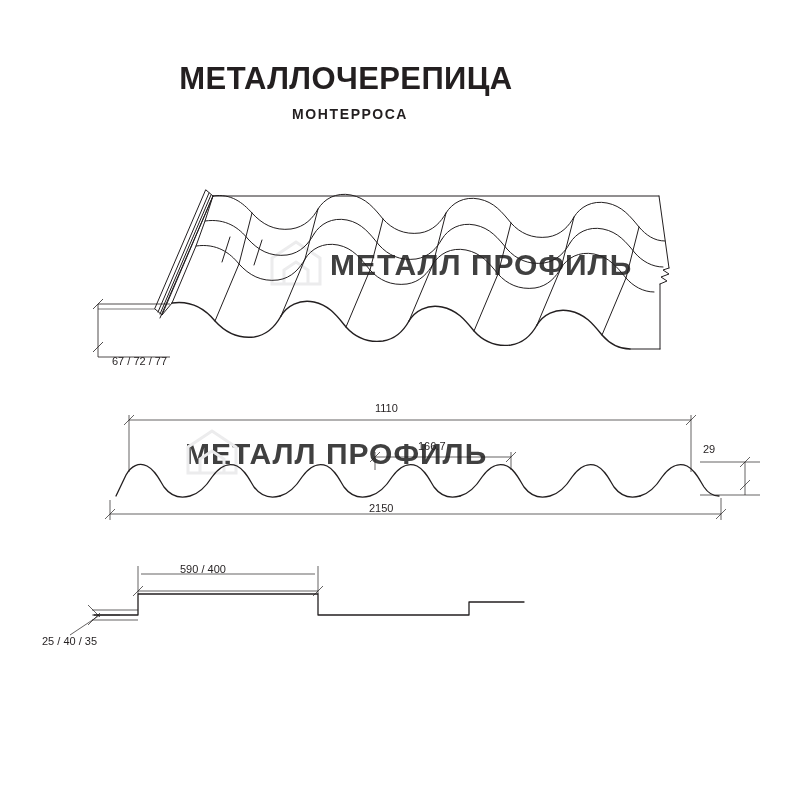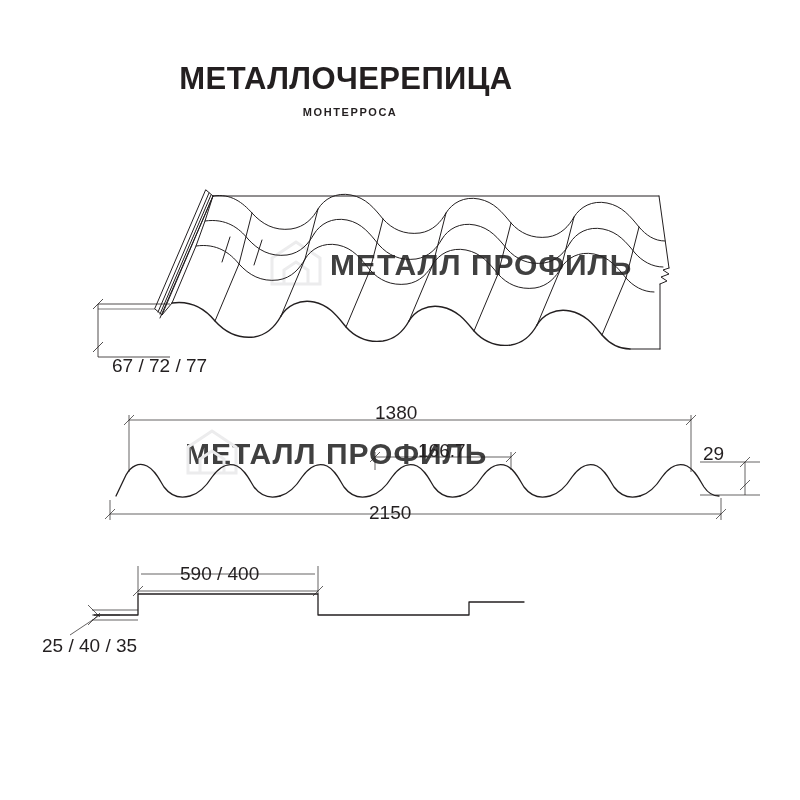--- a/index.html
+++ b/index.html
@@ -27,34 +27,34 @@
   }
   .title-main {
     font-size: 31px;
     font-weight: bold;
     letter-spacing: 0.4px;
     color: #231f20;
     line-height: 1.1;
   }
   .title-sub {
     margin-top: 10px;
-    font-size: 11px;
+    font-size: 14px;
     font-weight: bold;
     letter-spacing: 1.6px;
     color: #231f20;
     margin-left: 8px;
   }
   .svg-layer {
     position: absolute;
     top: 0;
     left: 0;
   }
   .dim-label {
     position: absolute;
-    font-size: 19px;
+    font-size: 11px;
     color: #231f20;
     white-space: nowrap;
   }
   .wm {
     position: absolute;
     font-size: 30px;
     font-weight: bold;
     color: #404040;
     letter-spacing: 1px;
     white-space: nowrap;
@@ -225,21 +225,21 @@
     </g>
   </svg>
 
   <div class="title-block">
     <div class="title-main">МЕТАЛЛОЧЕРЕПИЦА</div>
     <div class="title-sub">МОНТЕРРОСА</div>
   </div>
 
   <div class="dim-label" style="top:355px; left:112px;">67 / 72 / 77</div>
 
-  <div class="dim-label" style="top:402px; left:375px;">1380</div>
+  <div class="dim-label" style="top:402px; left:375px;">1110</div>
 
   <div class="dim-label" style="top:440px; left:418px;">166.7</div>
 
   <div class="dim-label" style="top:443px; left:703px;">29</div>
 
   <div class="dim-label" style="top:502px; left:369px;">2150</div>
 
   <div class="dim-label" style="top:563px; left:180px;">590 / 400</div>
 
   <div class="dim-label" style="top:635px; left:42px;">25 / 40 / 35</div>

